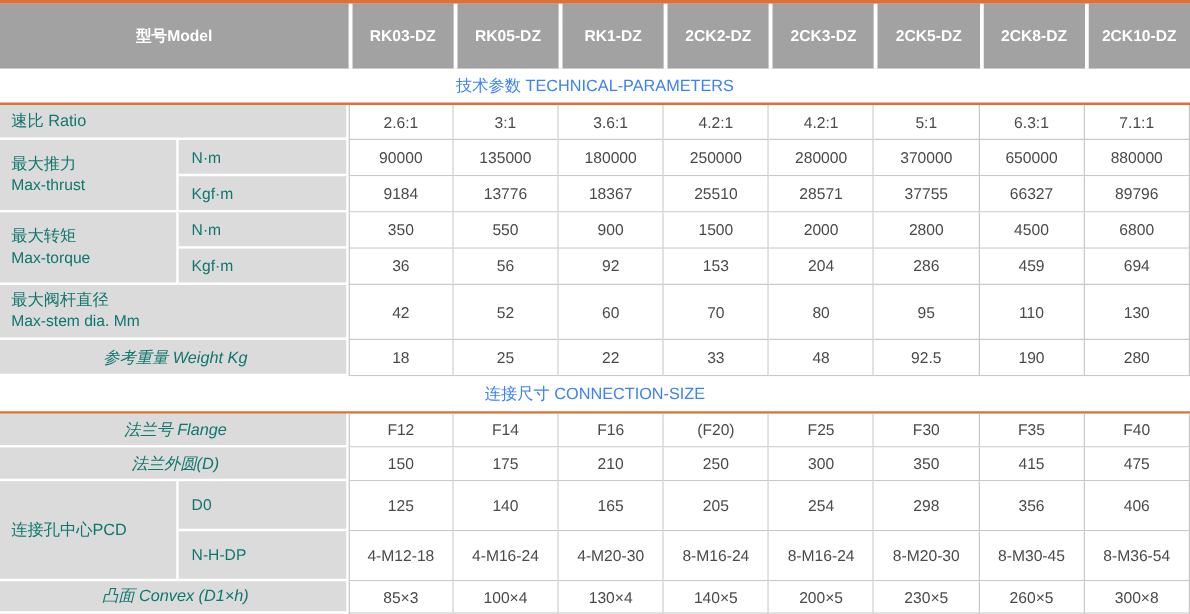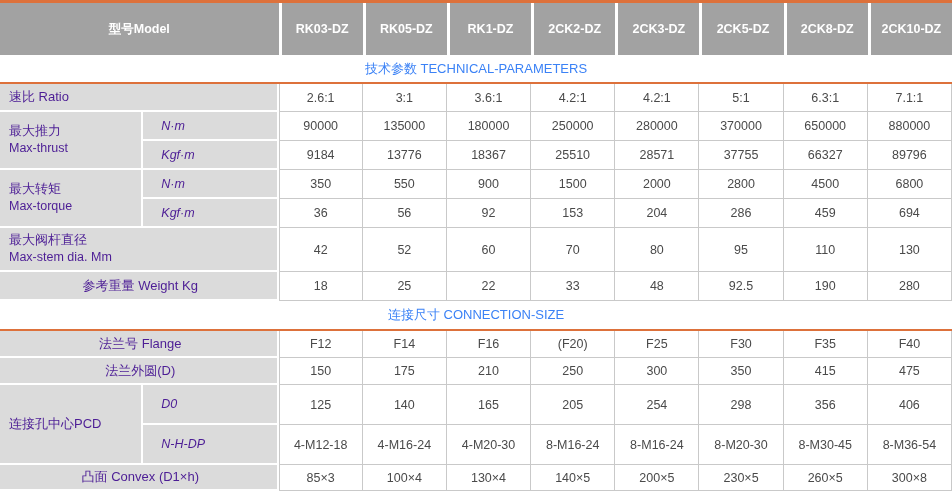--- a/index.html
+++ b/index.html
@@ -29,26 +29,26 @@
   
   tr.r-sec1{height:29px;}
   tr.r-sec2{height:30px;}
   td.sec{
     text-align:center;font-size:13px;color:#3b82f6;
     border-bottom:2px solid #DD713B;background:#fff;
   }
 
   
   td.lab{
-    background:#DBDBDB;color:#4c1d95;font-size:13px;
+    background:#DBDBDB;color:#0f766e;font-size:13px;
     border-right:2px solid #fff;border-bottom:2px solid #fff;
     text-align:left;padding-left:9px;
   }
-  td.lab.center{text-align:center;padding-left:4px;}
-  td.lab.unit{padding-left:18px;font-size:12.5px;font-style:italic;}
+  td.lab.center{text-align:center;padding-left:4px;font-style:italic;}
+  td.lab.unit{padding-left:10px;font-size:12.5px;}
   td.lab .zh{display:block;font-size:13px;line-height:1.3;}
   td.lab .en{display:block;font-size:12.5px;line-height:1.3;}
 
   
   td.val{
     background:#fff;text-align:center;font-size:12.5px;color:#4a4a4a;
     border-right:1px solid #C9C9C9;border-bottom:1px solid #C9C9C9;
   }
   td.val.first{border-left:1px solid #C9C9C9;}
 

